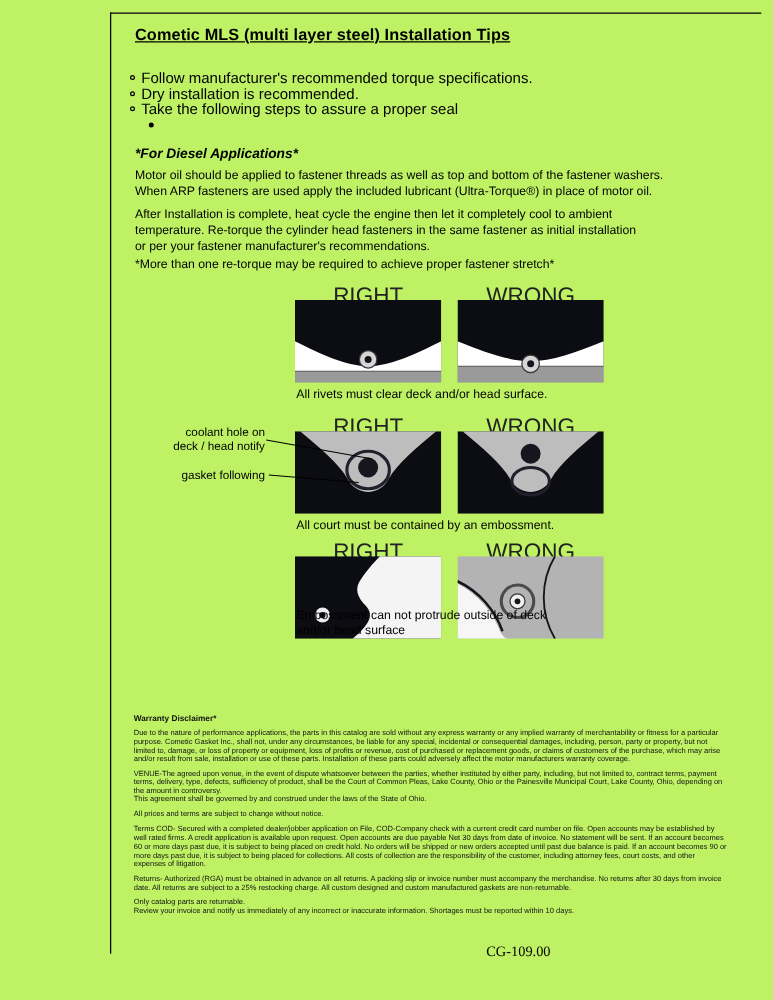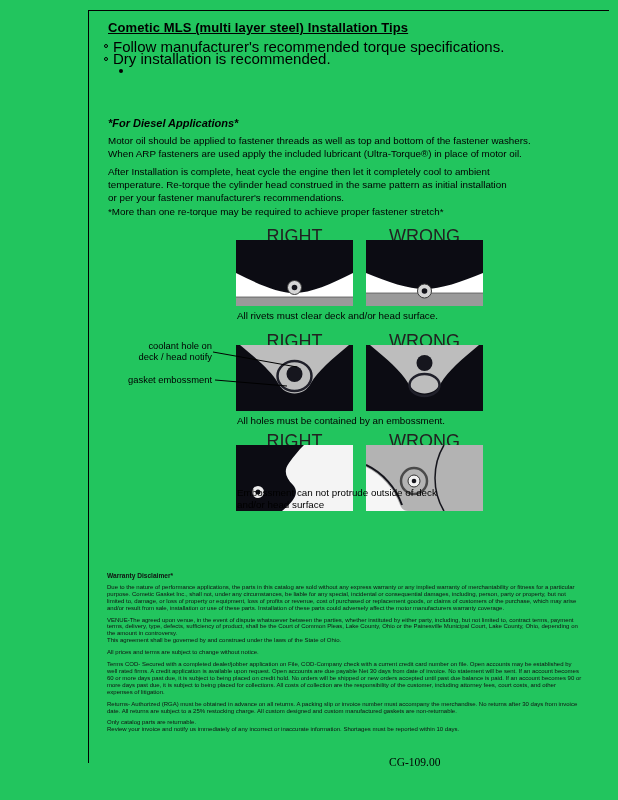--- a/index.html
+++ b/index.html
@@ -1,23 +1,23 @@
 <!DOCTYPE html>
 <html><head>
 <meta charset="utf-8">
 <style>
   * { margin:0; padding:0; box-sizing:border-box; }
   html,body { width:618px; height:800px; }
   body { font-family:"Liberation Sans", sans-serif; background:#ffffff; color:#000; }
-  .page { position:relative; width:618px; height:800px; background:#22c55e; overflow:hidden; }
+  .page { position:relative; width:618px; height:800px; background:#bef264; overflow:hidden; }
   .frame { position:absolute; left:88px; top:10px; width:521px; height:753px;
            border-left:1.5px solid #000; border-top:1.5px solid #000; }
   .title { position:absolute; left:108px; top:20px; font-size:13px; font-weight:bold;
            text-decoration:underline; letter-spacing:0.1px; }
-  .bullets { position:absolute; left:104px; top:40px; font-size:15px; }
+  .bullets { position:absolute; left:104px; top:56px; font-size:12px; }
   .bullet-row { display:flex; align-items:center; height:12.6px; }
   .bullet-row.sub { margin-left:15px; }
   .marker-o { width:4px; height:4px; border:1px solid #000; border-radius:50%; margin-right:5px; flex:none; }
   .marker-f { width:4px; height:4px; background:#000; border-radius:50%; margin-right:5px; flex:none; }
   .h-diesel { position:absolute; left:108px; top:117px; font-size:11px; font-weight:bold;font-style:italic; }
   .para { position:absolute; left:108px; width:460px; font-size:9.8px; line-height:12.8px; white-space:pre-line; }
   .figlabel { position:absolute; width:117px; text-align:center; font-size:18px; color:#222; }
   .figbox { position:absolute; width:117px; height:66px; }
   .figbox svg { display:block; width:100%; height:100%; }
   .caption { position:absolute; left:237px; width:300px; font-size:9.8px; line-height:12.3px; white-space:pre-line; }
@@ -40,30 +40,34 @@
 
   <div class="bullets">
     <div class="bullet-row">
       <span class="marker-o"></span>
       <span>Follow manufacturer's recommended torque specifications.</span>
     </div>
     <div class="bullet-row">
       <span class="marker-o"></span>
       <span>Dry installation is recommended.</span>
     </div>
+    <div class="bullet-row">
+      <span class="marker-o"></span>
+      <span>Take the following steps to assure a proper seal</span>
+    </div>
     <div class="bullet-row sub">
       <span class="marker-f"></span>
     </div>
   </div>
 
   <h2 class="h-diesel">*For Diesel Applications*</h2>
   <p class="para" style="top:135px">Motor oil should be applied to fastener threads as well as top and bottom of the fastener washers.
 When ARP fasteners are used apply the included lubricant (Ultra-Torque®) in place of motor oil.</p>
   <p class="para" style="top:166px">After Installation is complete, heat cycle the engine then let it completely cool to ambient
-temperature. Re-torque the cylinder head construed in the same pattern as initial installation
+temperature. Re-torque the cylinder head fasteners in the same fastener as initial installation
 or per your fastener manufacturer's recommendations.</p>
   <p class="para" style="top:206px">*More than one re-torque may be required to achieve proper fastener stretch*</p>
 
   <div class="figlabel" style="left:236px; top:226px">RIGHT</div>
   <div class="figlabel" style="left:366px; top:226px">WRONG</div>
 
   <div class="figbox" style="left:236px; top:240px">
     <svg viewBox="0 0 117 66">
       <rect width="117" height="66" fill="#0c0c13"></rect>
       <path d="M0,33 C22,44 42,53 58.5,53 C75,53 95,44 117,33 L117,66 L0,66 Z" fill="#ffffff"></path>
@@ -83,39 +87,39 @@
       <circle cx="58.5" cy="51" r="2.8" fill="#14141b"></circle>
     </svg>
   </div>
   <div class="caption" style="top:310px">All rivets must clear deck and/or head surface.</div>
 
   <div class="figlabel" style="left:236px; top:331px">RIGHT</div>
   <div class="figlabel" style="left:366px; top:331px">WRONG</div>
 
   <div class="annot" style="top:341px">coolant hole on
 deck / head notify</div>
-  <div class="annot" style="top:375px">gasket embossment</div>
+  <div class="annot" style="top:375px">gasket following</div>
 
   <div class="figbox" style="left:236px; top:345px">
     <svg viewBox="0 0 117 66">
       <rect width="117" height="66" fill="#0c0c13"></rect>
       <path d="M4,0 L113,0 C96,14 82,26 75,38 C68,52 49,52 42,38 C35,26 21,14 4,0 Z" fill="#bdbdbd"></path>
       <ellipse cx="58.5" cy="31" rx="17" ry="15" fill="none" stroke="#20202a" stroke-width="2.5"></ellipse>
       <circle cx="58.5" cy="29" r="8" fill="#16161e"></circle>
     </svg>
   </div>
   <div class="figbox" style="left:366px; top:345px">
     <svg viewBox="0 0 117 66">
       <rect width="117" height="66" fill="#0c0c13"></rect>
       <path d="M4,0 L113,0 C96,14 82,26 75,38 C68,52 49,52 42,38 C35,26 21,14 4,0 Z" fill="#bdbdbd"></path>
       <ellipse cx="58.5" cy="40" rx="15" ry="11" fill="none" stroke="#20202a" stroke-width="2.5"></ellipse>
       <circle cx="58.5" cy="18" r="8" fill="#16161e"></circle>
     </svg>
   </div>
-  <div class="caption" style="top:415px">All holes must be contained by an embossment.</div>
+  <div class="caption" style="top:415px">All court must be contained by an embossment.</div>
 
   <div class="figlabel" style="left:236px; top:431px">RIGHT</div>
   <div class="figlabel" style="left:366px; top:431px">WRONG</div>
 
   <div class="figbox" style="left:236px; top:445px">
     <svg viewBox="0 0 117 66">
       <rect width="117" height="66" fill="#0c0c13"></rect>
       <path d="M68,0 L117,0 L117,66 L46,66 C58,56 64,48 57,40 C50,33 47,26 53,18 C58,11 62,6 68,0 Z" fill="#f4f4f4"></path>
       <circle cx="22" cy="47" r="6" fill="#ededed"></circle>
       <circle cx="22" cy="47" r="2.5" fill="#0c0c13"></circle>

